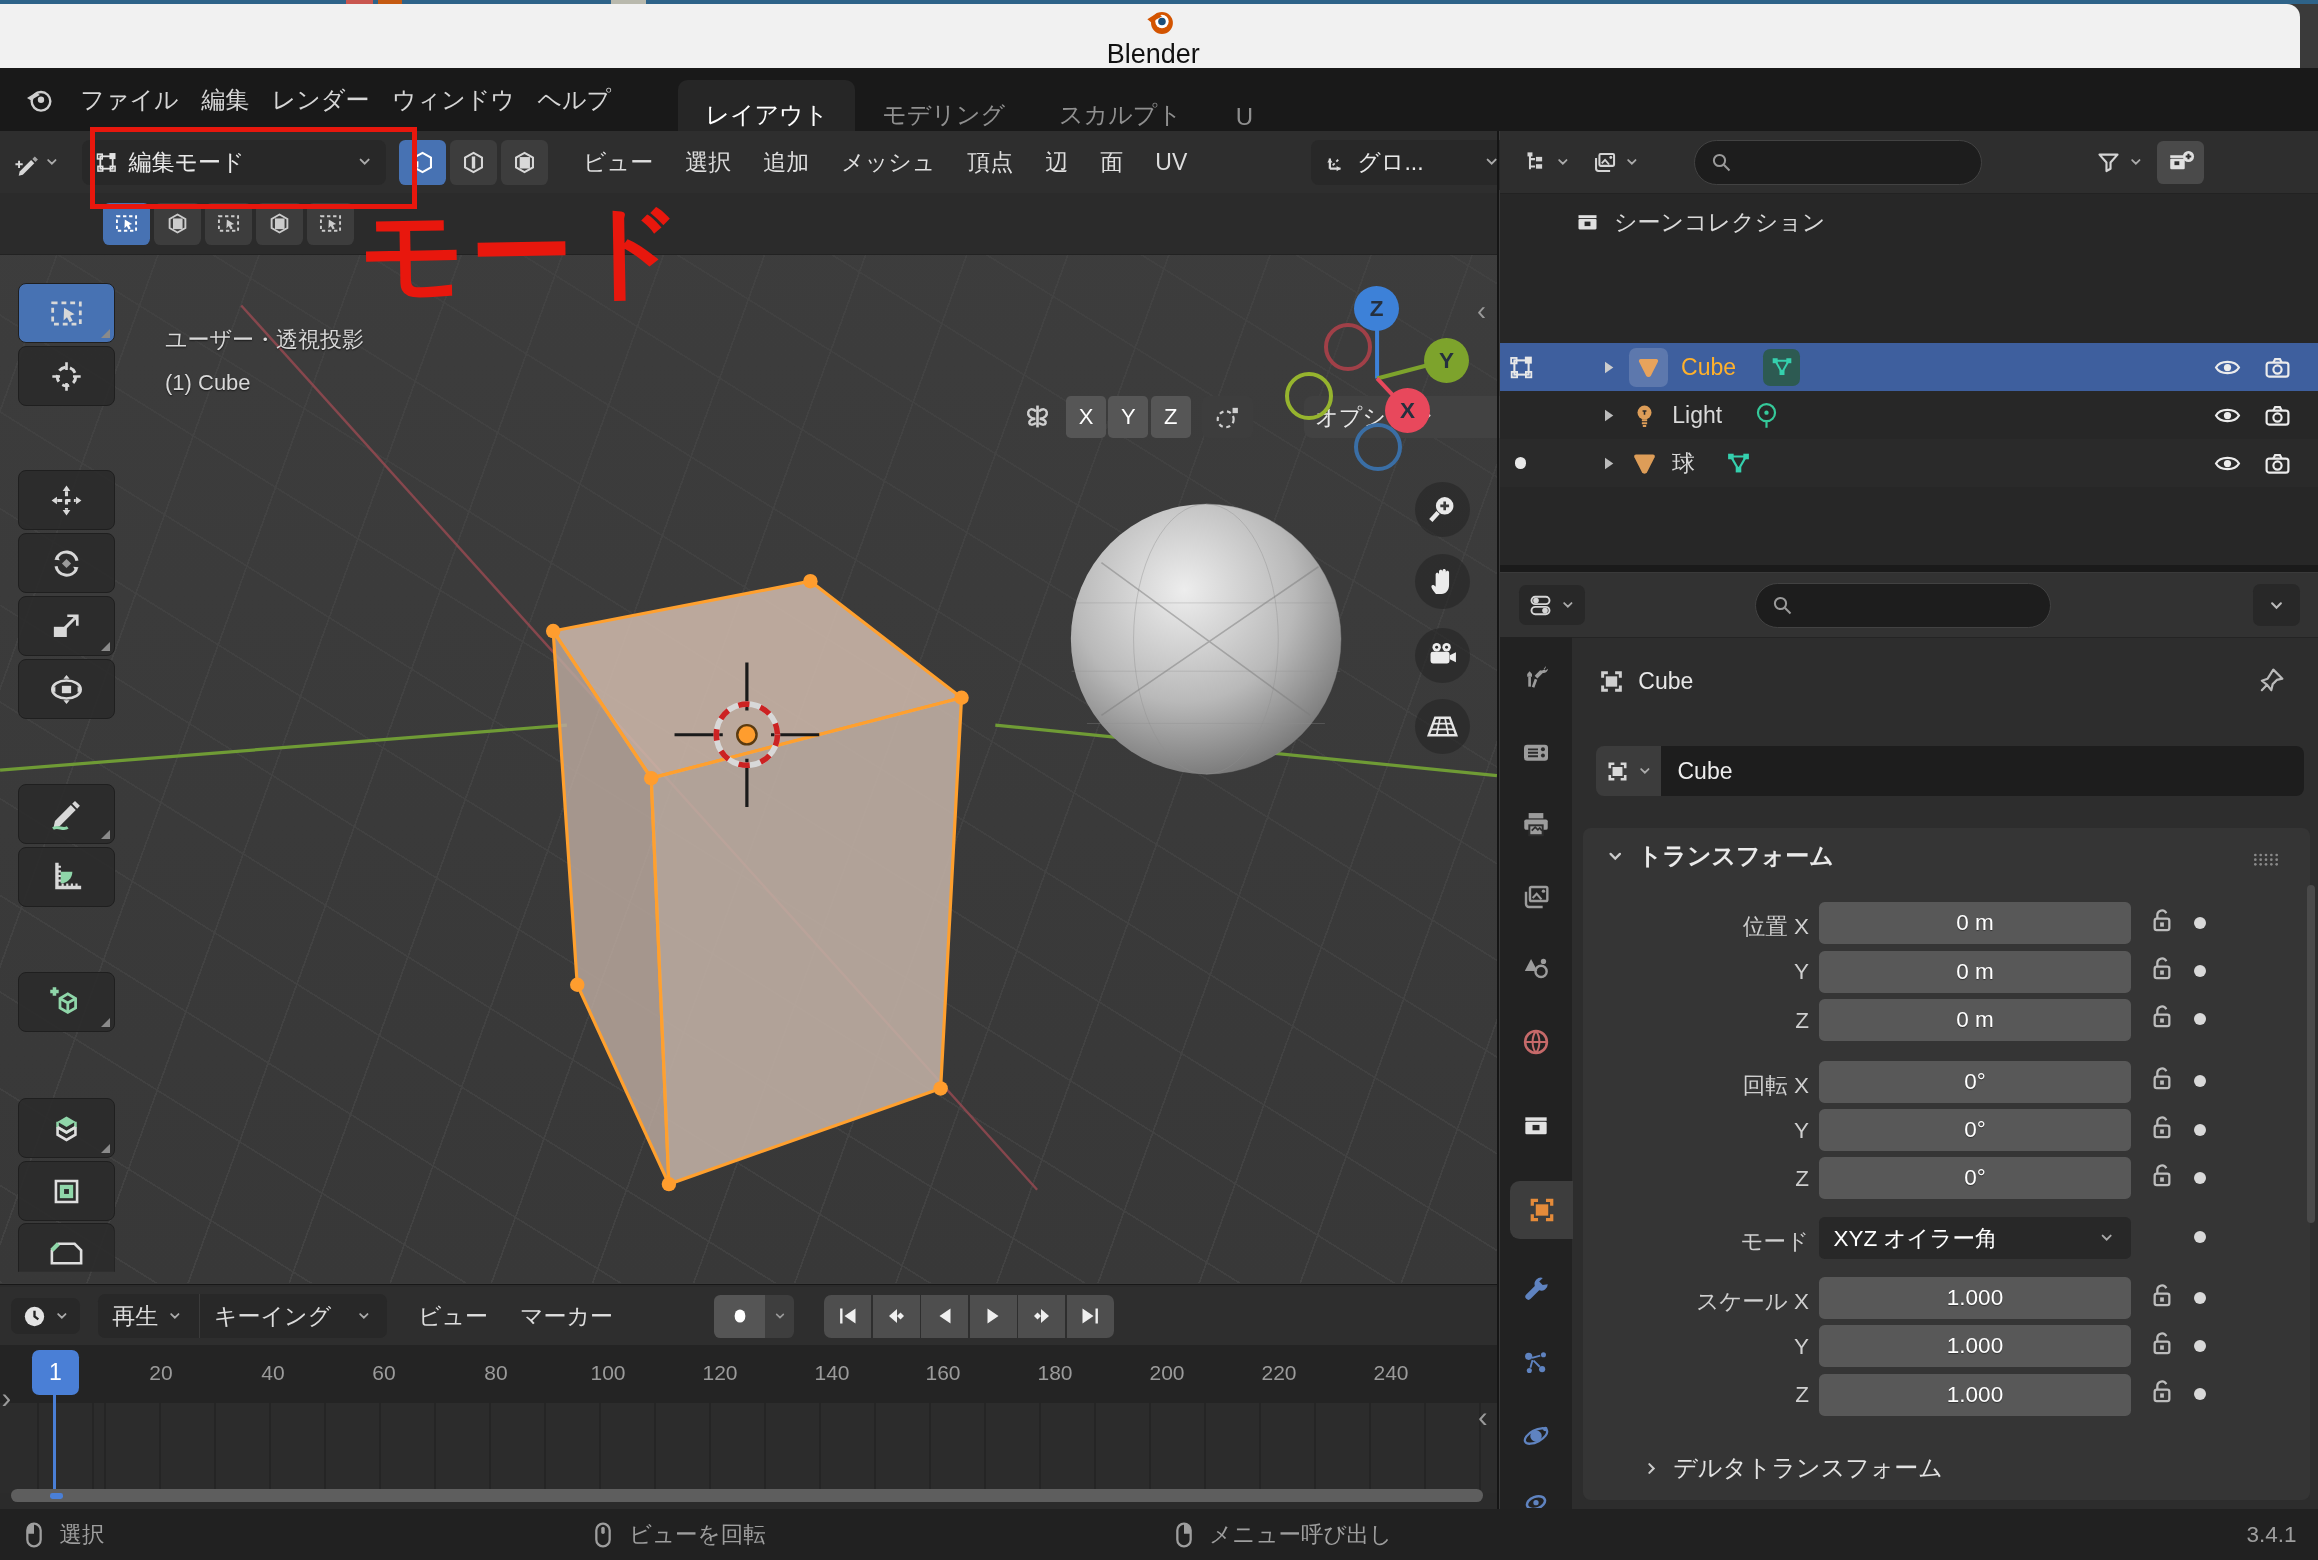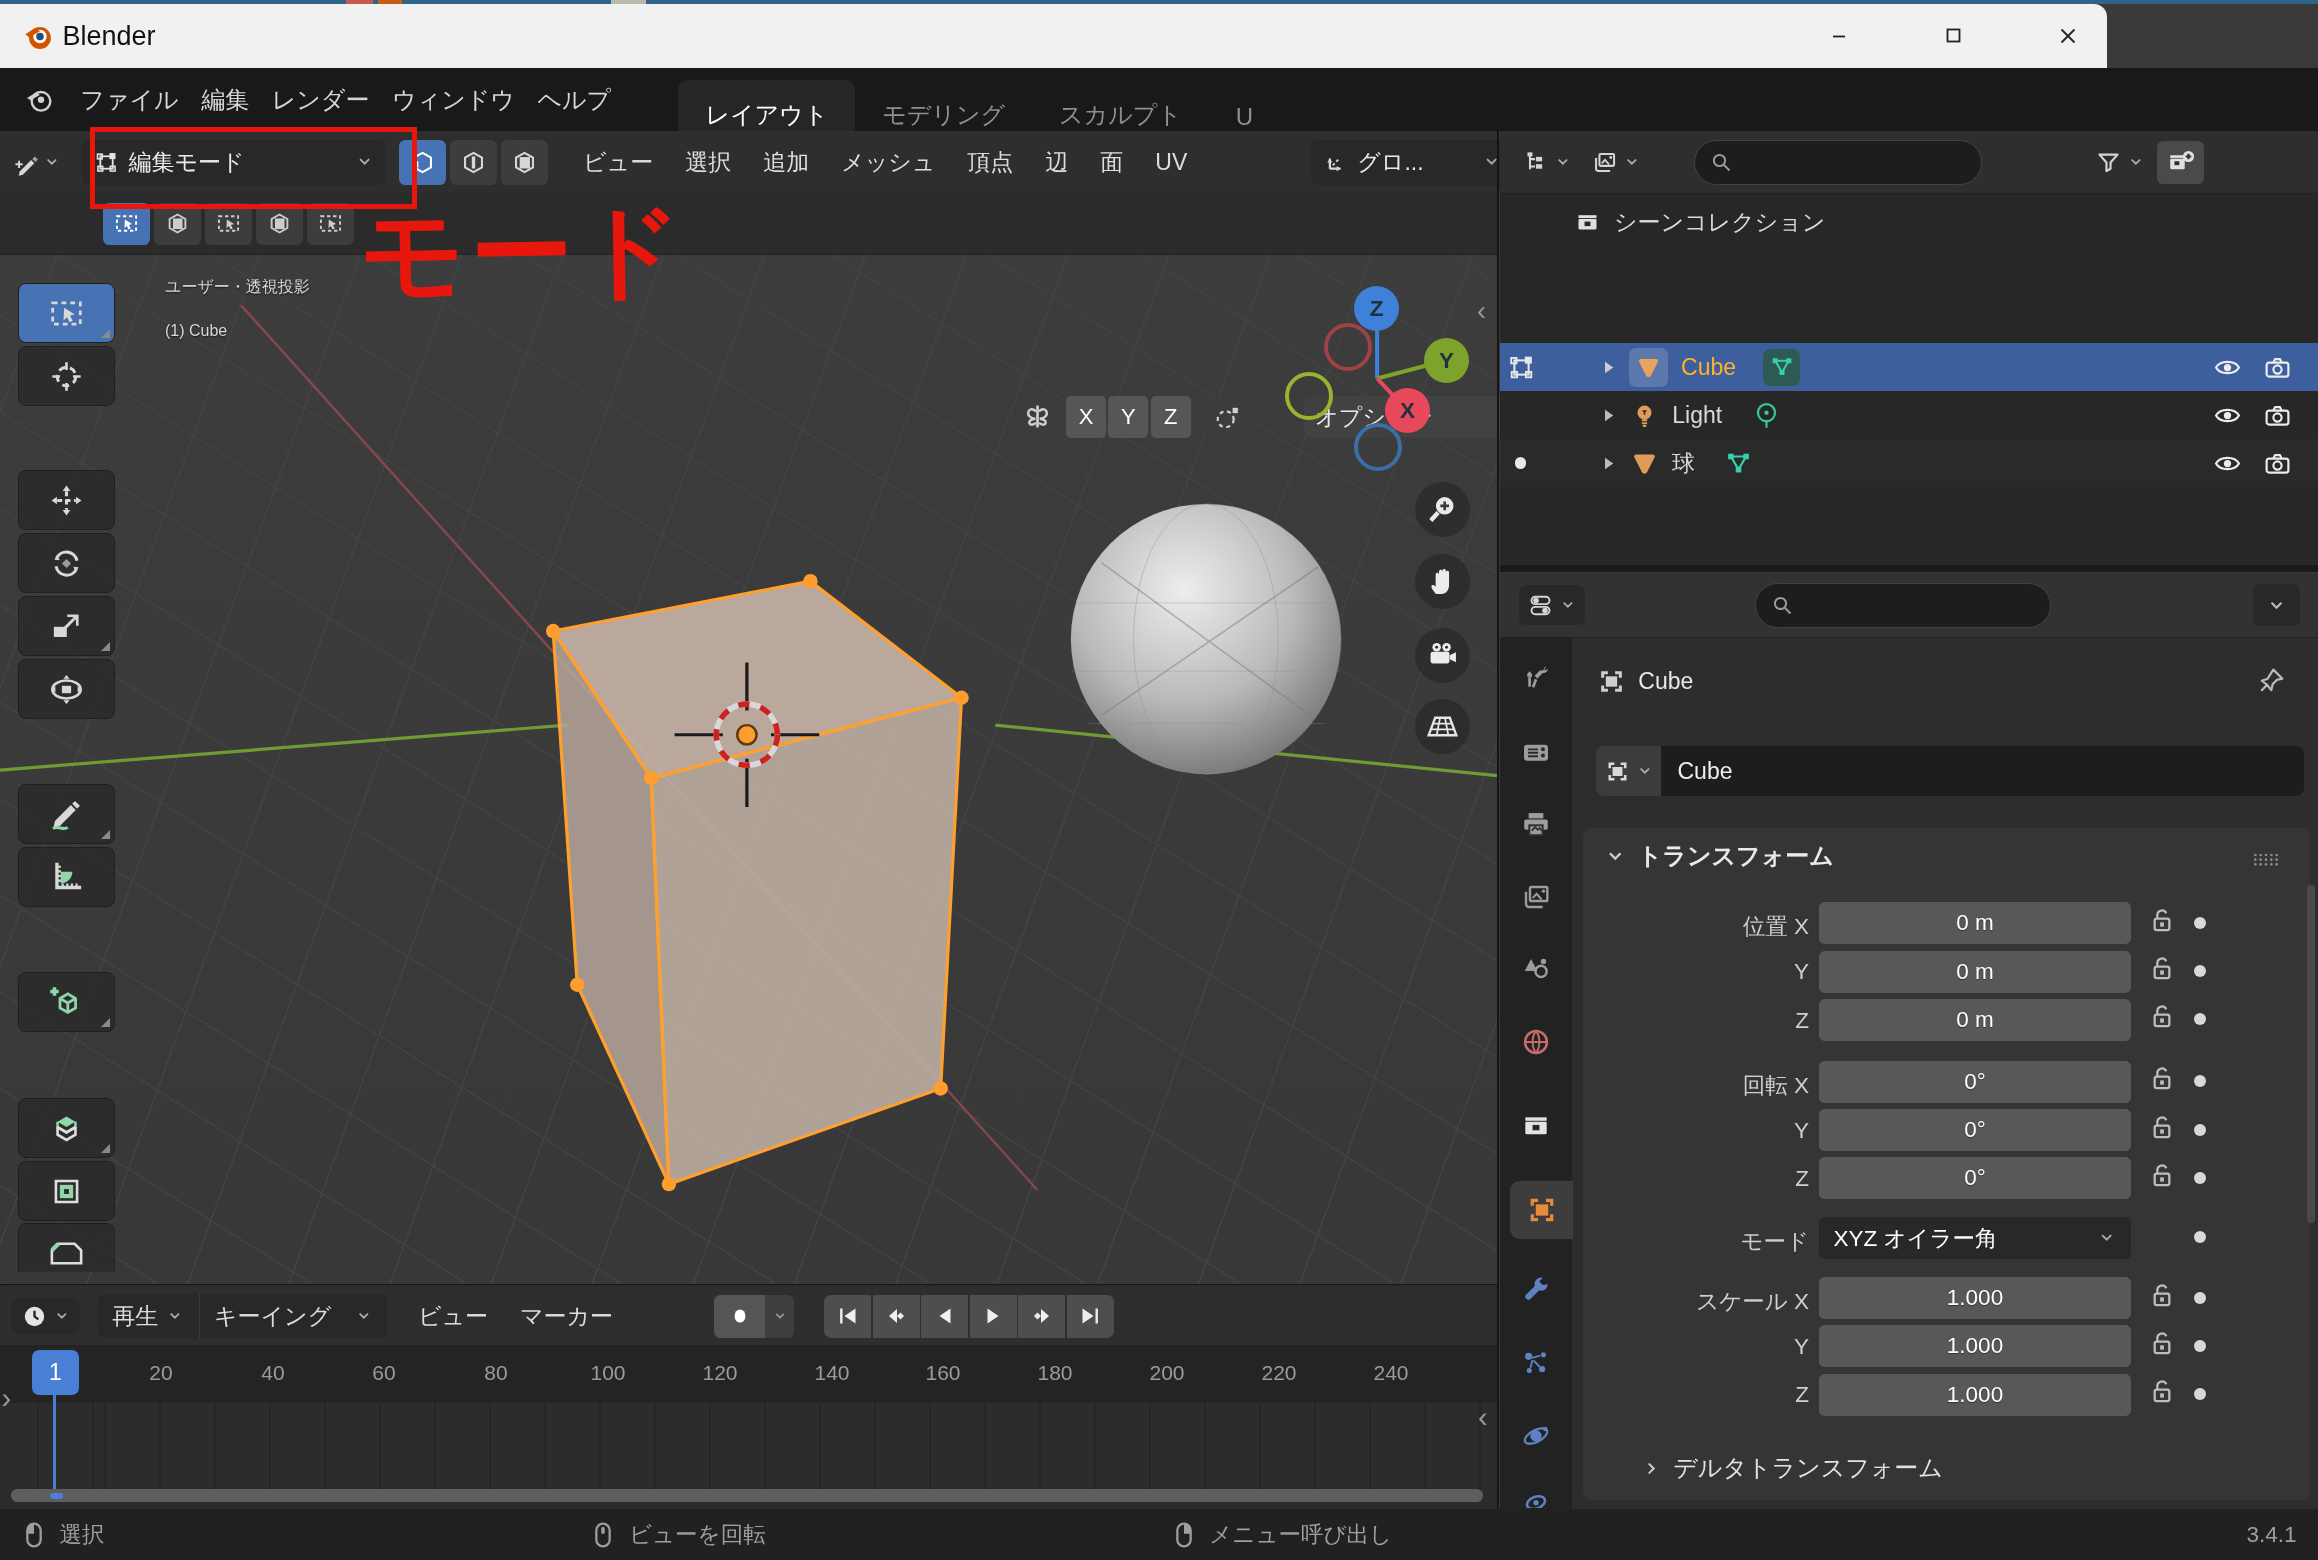--- a/index.html
+++ b/index.html
@@ -3,22 +3,22 @@
 <meta charset="utf-8">
 <style>
   html,body{margin:0;padding:0;background:#000;}
   #app{position:relative;width:2319px;height:1560px;background:#3a3a3a;overflow:hidden;
        font-family:"Liberation Sans","DejaVu Sans",sans-serif;color:#dcdcdc;}
   .abs{position:absolute;}
   .row{display:flex;align-items:center;}
   .ic{display:inline-block;vertical-align:middle;flex:none;}
   
   #top-sliver{left:0;top:0;width:2319px;height:4px;background:#2e6389;}
-  #titlebar{left:0;top:4px;width:2107px;height:64px;background:#f1f1f1;color:#1b1b1b;
-            border-top-right-radius:13px;}
+  #titlebar{left:0;top:4px;width:2300px;height:64px;background:#f1f1f1;color:#1b1b1b;
+            border-top-right-radius:13px;flex-direction:column;}
   #titlebar .t{font-size:27px;color:#111;}
   .winbtn{width:37px;height:37px;display:flex;align-items:center;justify-content:center;color:#222;}
   
   #topbar{left:0;top:68px;width:2319px;height:63px;background:#191919;}
   .menu-item{font-size:24px;color:#d6d6d6;padding:0 11.3px;height:100%;display:flex;align-items:center;}
   .wtab{font-size:24px;color:#8f8f8f;padding:0 27px;height:51px;display:flex;align-items:flex-end;margin-top:11.3px;
         border-top-left-radius:9.7px;border-top-right-radius:9.7px;}
   .wtab.active{background:#262626;color:#fff;}
   .seg-group{display:flex;align-items:stretch;height:45px;border-radius:8px;overflow:hidden;background:#282828;}
   .seg{display:flex;align-items:center;padding:0 9.7px;gap:4.8px;}
@@ -34,21 +34,21 @@
   .xyz-btn{width:40px;height:42px;background:#565656;border-radius:4.8px;display:flex;align-items:center;justify-content:center;
            font-size:22px;color:#fff;margin-right:2.4px;}
   .searchbox{background:#1d1d1d;border-radius:22.5px;display:flex;align-items:center;padding:0 14.5px;gap:8px;height:43px;border:0.8px solid #424242;}
   
   #viewport{left:0;top:131px;width:1497px;height:1152px;background:
      repeating-linear-gradient(110deg,#424242 0 1.6px,transparent 1.6px 95px),
      repeating-linear-gradient(32deg,#414141 0 1.6px,transparent 1.6px 82px),
      linear-gradient(#3d3d3d,#383838);overflow:hidden;}
   #vp-header1{left:0;top:131px;width:1497px;height:62px;background:#2e2e2e;border-bottom:0.8px solid #242424;}
   #vp-header2{left:0;top:193px;width:1497px;height:61px;background:#2b2b2b;border-bottom:0.8px solid #222;}
-  .overlay-txt{font-size:16px;color:#d9d9d9;text-shadow:0 0.8px 1.6px rgba(0,0,0,.6);}
+  .overlay-txt{font-size:22px;color:#d9d9d9;text-shadow:0 0.8px 1.6px rgba(0,0,0,.6);margin-top:48px;}
   
   .tool-btn{position:absolute;left:17.7px;width:95px;height:58px;background:rgba(43,43,43,.92);
             border:0.8px solid #1f1f1f;border-radius:8px;display:flex;align-items:center;justify-content:center;color:#d8d8d8;}
   .tool-btn.active{background:#4772b3;}
   .tool-btn .corner{position:absolute;right:4px;bottom:4px;width:0;height:0;
             border-left:9.7px solid transparent;border-bottom:9.7px solid #8a8a8a;}
   
   .axis-ball{position:absolute;border-radius:50%;display:flex;align-items:center;justify-content:center;
              font-size:22.5px;font-weight:bold;color:#25303e;}
   .axis-hollow{position:absolute;border-radius:50%;background:rgba(60,60,60,.35);}

